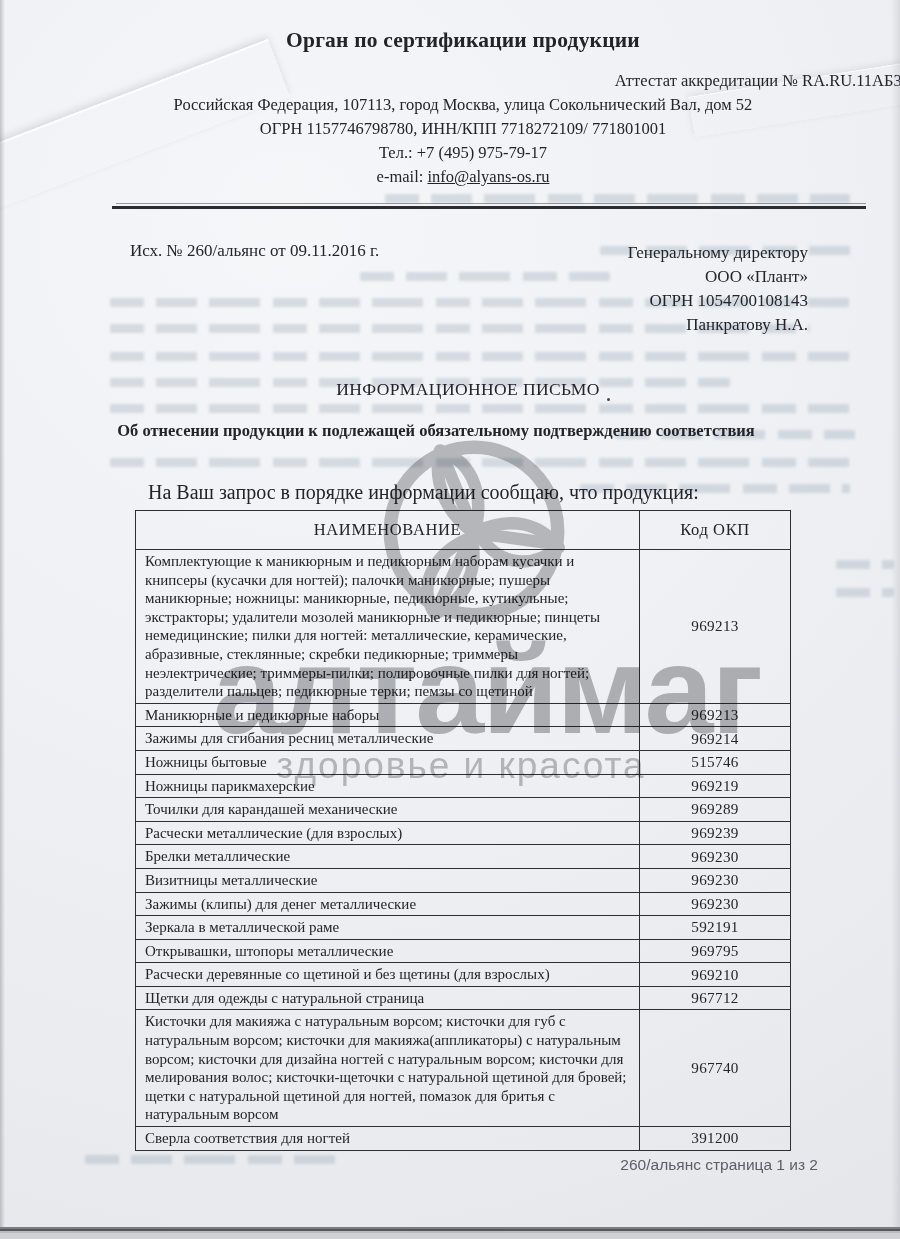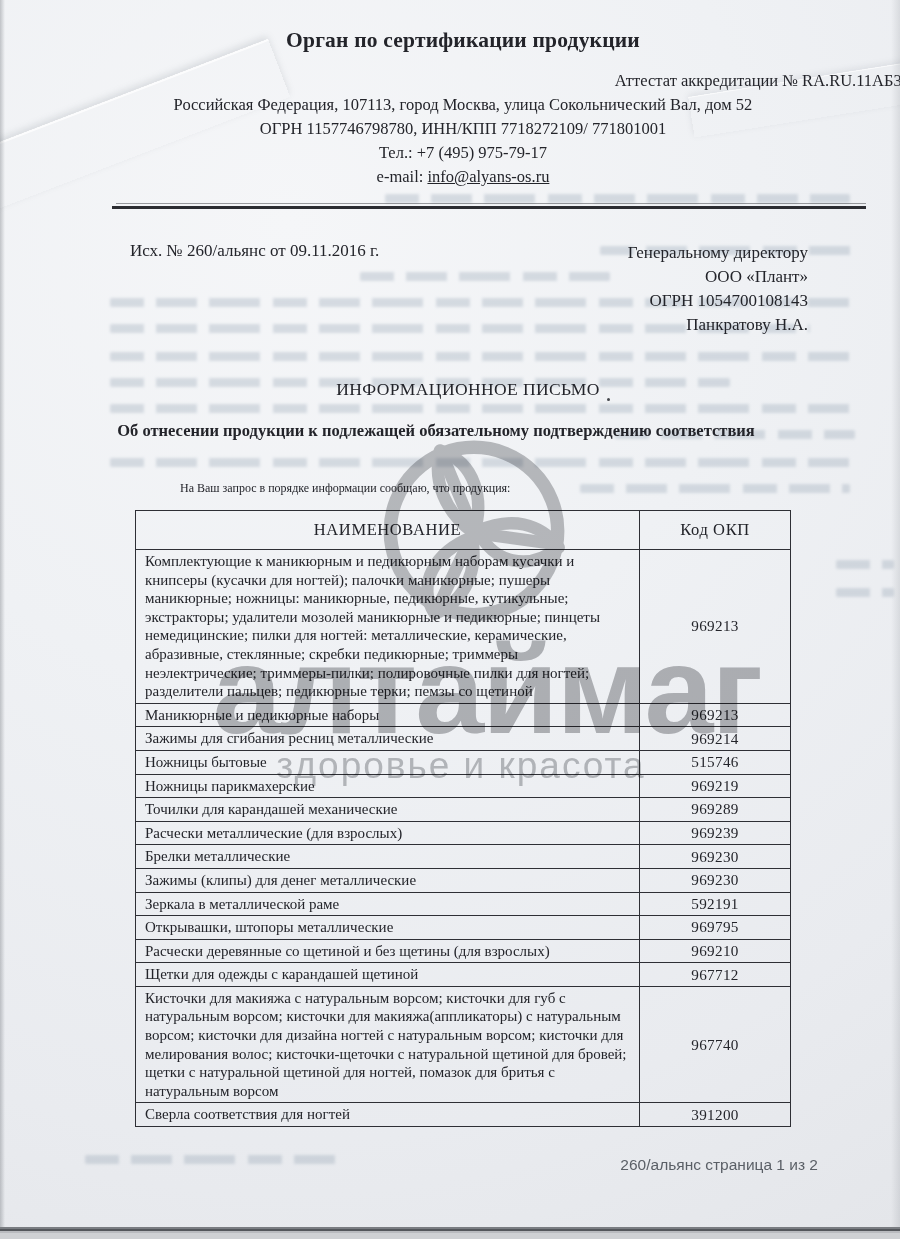--- a/index.html
+++ b/index.html
@@ -43,21 +43,21 @@
   
   .ref-row{position:absolute;left:130px;top:241px;width:678px;display:flex;
     justify-content:space-between;align-items:flex-start;font-size:17px;}
   .recipient{text-align:right;line-height:1.42;}
   
   .doc-title{position:absolute;left:0;top:379px;width:900px;text-align:center;
     font-size:17.5px;letter-spacing:.4px;transform:translateX(18px);}
   .speck{position:absolute;left:607px;top:398px;width:3px;height:3px;border-radius:50%;background:#44464c;}
   .doc-subject{position:absolute;left:0;top:421px;width:872px;text-align:center;
     font-size:16.5px;font-weight:bold;}
-  .intro{position:absolute;left:148px;top:481px;font-size:12px;margin-left:32px;}
+  .intro{position:absolute;left:148px;top:481px;font-size:20px;}
   
   table.okp{position:absolute;left:135px;top:510px;width:656px;border-collapse:collapse;
     table-layout:fixed;}
   table.okp th, table.okp td{border:1.6px solid #2e2f35;}
   table.okp th{font-weight:normal;font-size:16.5px;letter-spacing:.6px;height:36px;
     text-align:center;vertical-align:middle;}
   td.name-cell{padding:2px 10px 2px 9px;font-size:15px;line-height:1.24;vertical-align:middle;}
   td.code-cell{width:148px;text-align:center;vertical-align:middle;font-size:15.2px;
     letter-spacing:.3px;}
   
@@ -158,37 +158,41 @@
         </tr>
         <tr>
           <td class="name-cell">Расчески металлические (для взрослых)</td>
           <td class="code-cell">969239</td>
         </tr>
         <tr>
           <td class="name-cell">Брелки металлические</td>
           <td class="code-cell">969230</td>
         </tr>
         <tr>
+          <td class="name-cell">Визитницы металлические</td>
+          <td class="code-cell">969230</td>
+        </tr>
+        <tr>
           <td class="name-cell">Зажимы (клипы) для денег металлические</td>
           <td class="code-cell">969230</td>
         </tr>
         <tr>
           <td class="name-cell">Зеркала в металлической раме</td>
           <td class="code-cell">592191</td>
         </tr>
         <tr>
           <td class="name-cell">Открывашки, штопоры металлические</td>
           <td class="code-cell">969795</td>
         </tr>
         <tr>
           <td class="name-cell">Расчески деревянные со щетиной и без щетины (для взрослых)</td>
           <td class="code-cell">969210</td>
         </tr>
         <tr>
-          <td class="name-cell">Щетки для одежды с карандашей щетиной</td>
+          <td class="name-cell">Щетки для одежды с натуральной страница</td>
           <td class="code-cell">967712</td>
         </tr>
         <tr>
           <td class="name-cell">Кисточки для макияжа с натуральным ворсом; кисточки для губ с натуральным ворсом; кисточки для макияжа(аппликаторы) с натуральным ворсом; кисточки для дизайна ногтей с натуральным ворсом; кисточки для мелирования волос; кисточки-щеточки с натуральной щетиной для бровей; щетки с натуральной щетиной для ногтей, помазок для бритья с  натуральным ворсом</td>
           <td class="code-cell">967740</td>
         </tr>
         <tr>
           <td class="name-cell">Сверла соответствия для ногтей</td>
           <td class="code-cell">391200</td>
         </tr>

